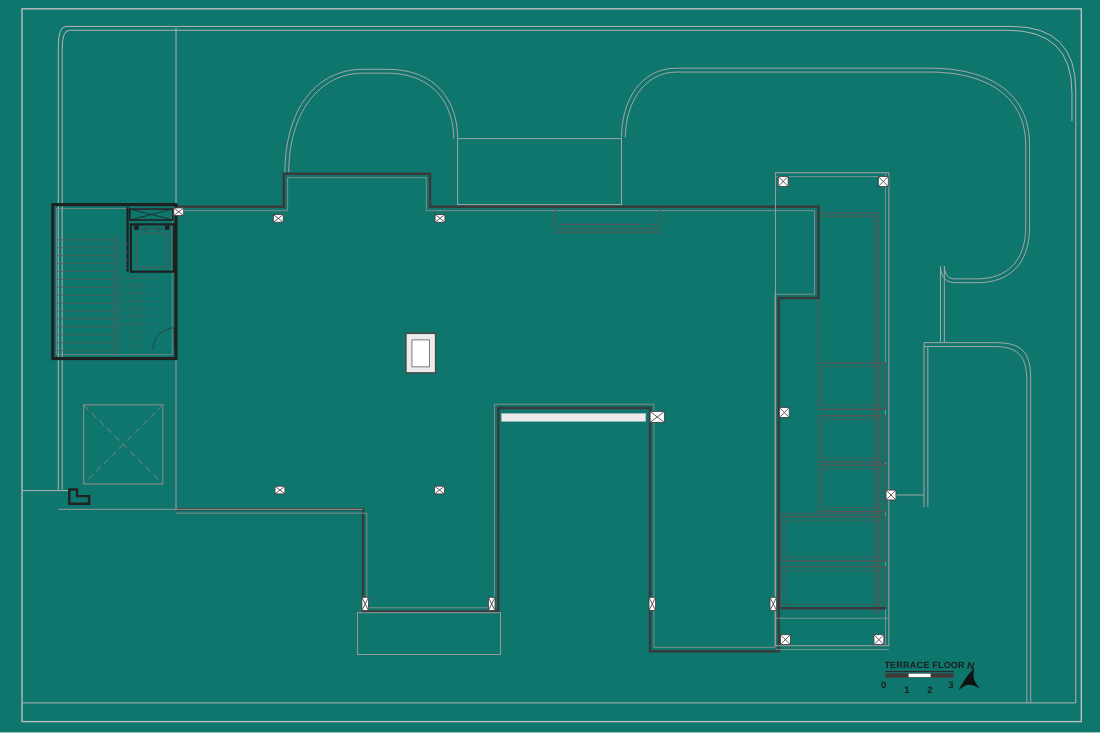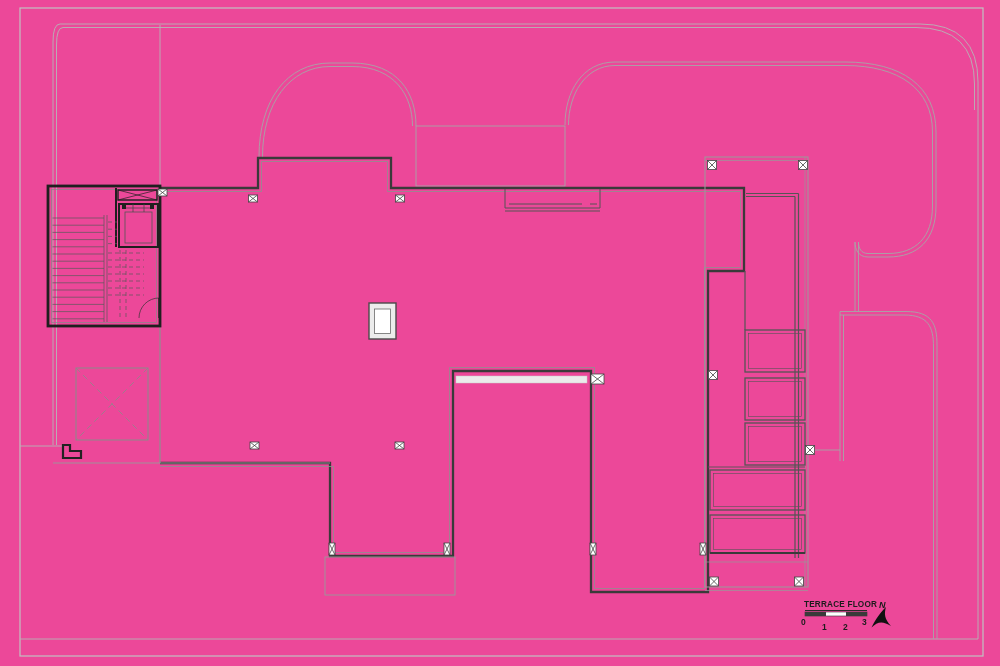--- a/index.html
+++ b/index.html
@@ -1,16 +1,16 @@
 <!DOCTYPE html>
 <html><head>
 <meta charset="utf-8">
 <style>
   html,body{margin:0;padding:0;background:#ffffff;}
-  .canvas{position:relative;width:1000px;height:666px;background:#ec4899;overflow:hidden;
+  .canvas{position:relative;width:1000px;height:666px;background:#0f766e;overflow:hidden;
           font-family:"Liberation Sans",sans-serif;}
   svg{position:absolute;left:0;top:0;}
   text{font-family:"Liberation Sans",sans-serif;}
   .title-txt{font-size:8.2px;font-weight:bold;letter-spacing:.2px;}
   .tick-txt{font-size:8.5px;font-weight:bold;}
   .north-txt{font-size:9px;font-style:italic;font-weight:bold;}
 </style>
 </head>
 <body>
 

